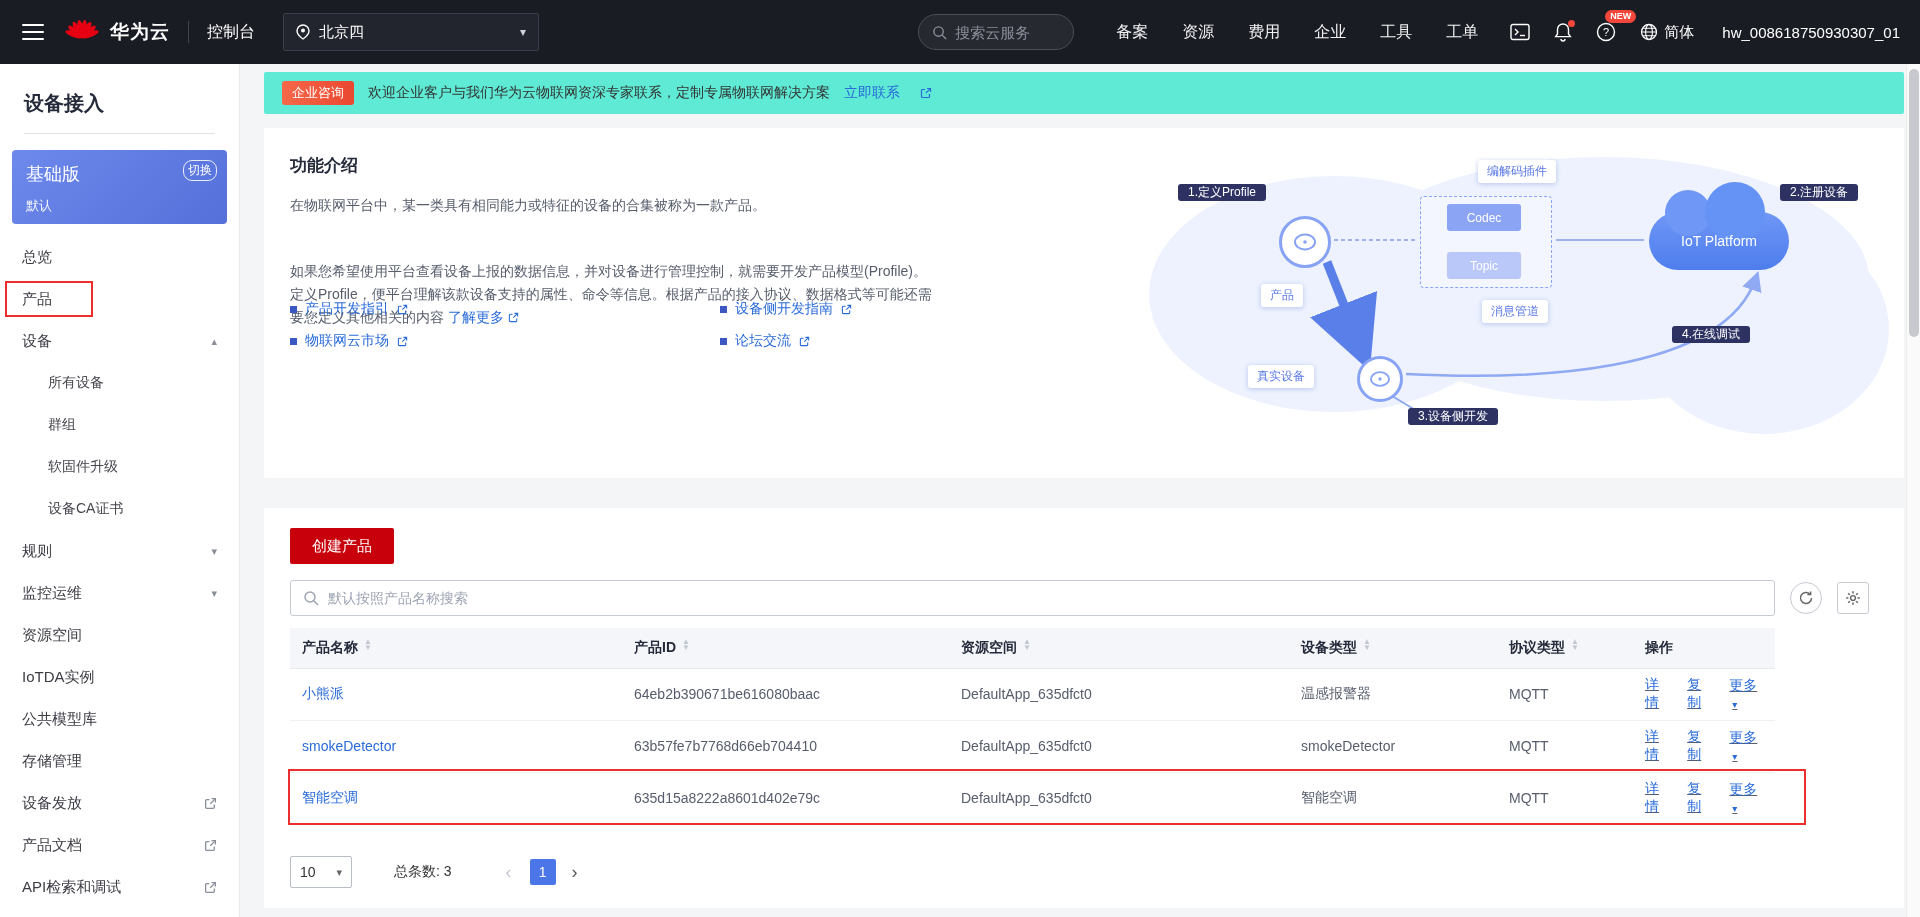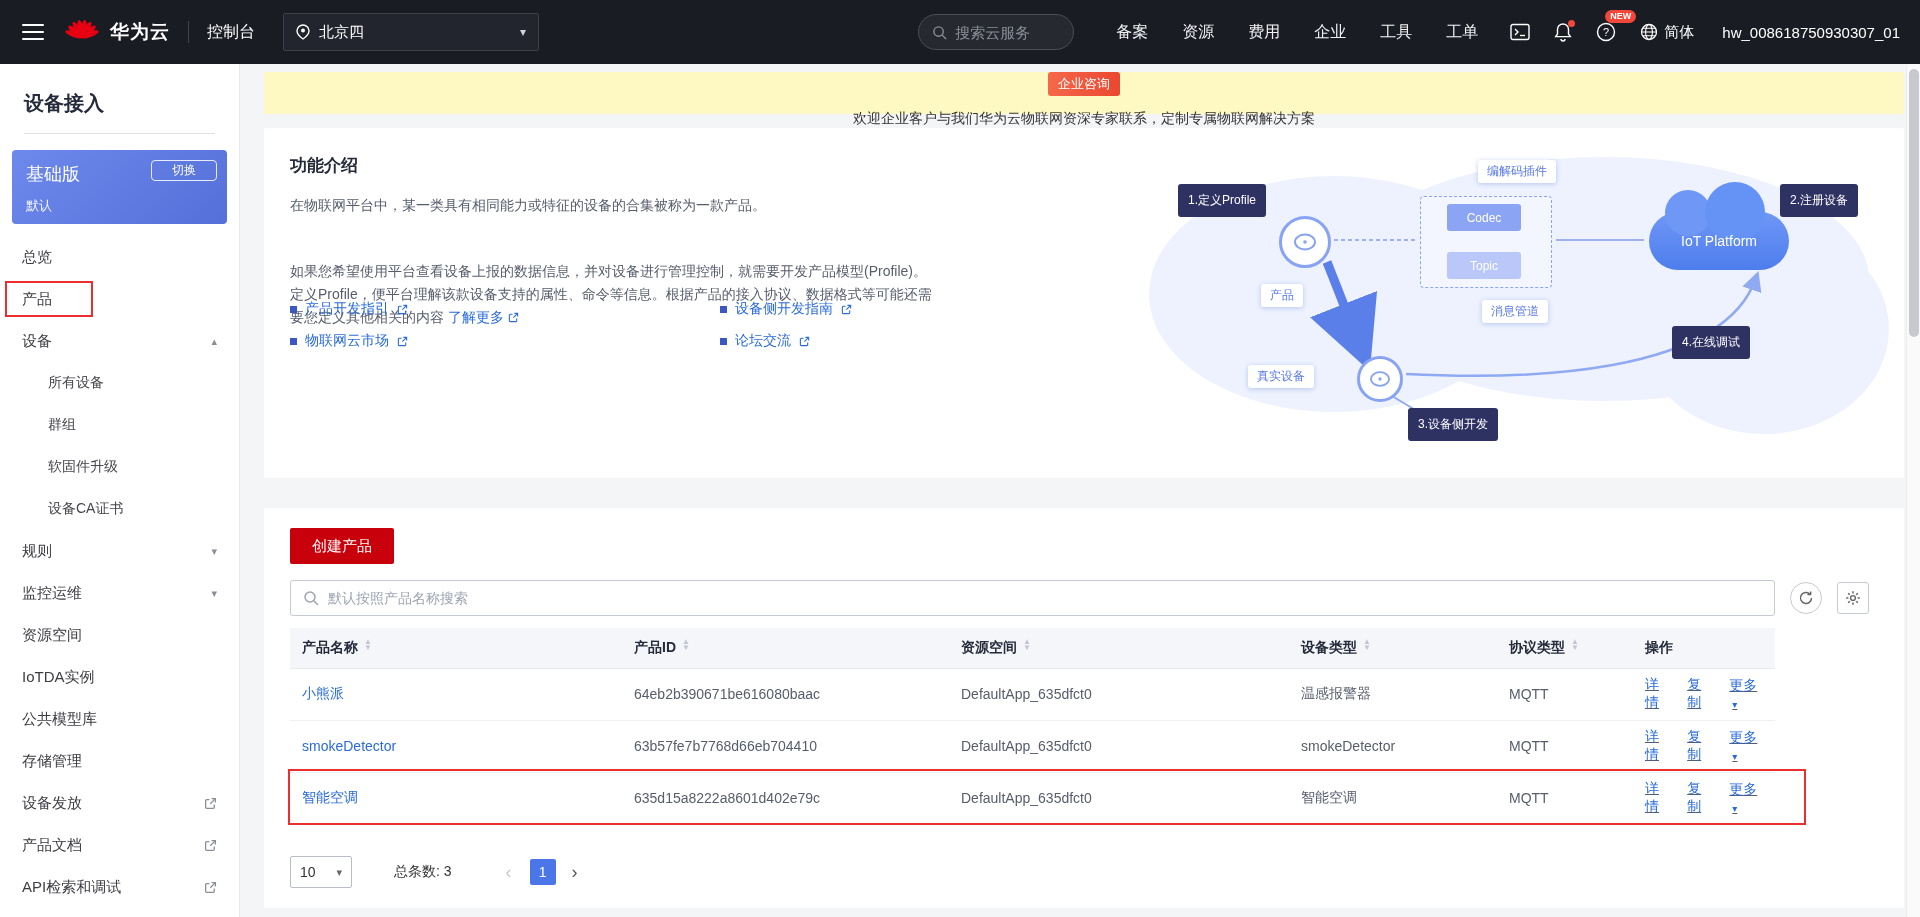--- a/index.html
+++ b/index.html
@@ -28,53 +28,53 @@
 .new-badge{position:absolute;top:-12px;right:-20px;background:#f4473b;color:#fff;font-size:9px;font-weight:bold;padding:1px 5px;border-radius:7px;line-height:11px;}
 .tb-user{margin-left:28px;font-size:15px;color:#fff;cursor:pointer;white-space:nowrap;}
 
 
 .sidebar{position:absolute;top:64px;left:0;bottom:0;width:240px;background:#fff;border-right:1px solid #e9eaee;overflow:hidden;z-index:5;}
 .sb-title{margin:26px 24px 0;font-size:20px;font-weight:bold;color:#252b3a;}
 .sb-divider{margin:16px 24px 0;border:none;border-top:1px solid #dfe1e6;}
 .edition{position:relative;margin:16px 12px 0;height:74px;border-radius:4px;background:linear-gradient(135deg,#6d89ec,#5570d9);color:#fff;padding:12px 14px;}
 .edition-name{font-size:18px;}
 .edition-sub{font-size:13px;margin-top:11px;opacity:.92;}
-.switch-btn{position:absolute;top:10px;right:10px;font-size:12px;border:1px solid rgba(255,255,255,.85);border-radius:4px;padding:1px 20px;cursor:pointer;color:#fff;font-family:Liberation Mono, monospace;}
+.switch-btn{position:absolute;top:10px;right:10px;font-size:12px;border:1px solid rgba(255,255,255,.85);border-radius:9px;padding:1px 4px;cursor:pointer;color:#fff;font-family:Liberation Mono, monospace;}
 .side-nav{margin-top:12px;}
 .nav-item{position:relative;height:42px;display:flex;align-items:center;padding:0 22px;font-size:15px;color:#3c3c44;cursor:pointer;}
 .nav-item.sub{padding-left:48px;font-size:14px;color:#46464e;}
 .nav-item .chev{margin-left:auto;color:#8a8e99;font-size:11px;}
 .nav-item .ext{margin-left:auto;color:#8a8e99;display:inline-flex;}
 .annotation-box{position:absolute;border:2px solid #eb2f2f;pointer-events:none;}
 .annotation-product{left:5px;top:3px;width:88px;height:36px;}
 
 
 .main{position:absolute;left:240px;top:64px;right:14px;bottom:0;}
 .card{position:absolute;background:#fff;border-radius:2px;}
 
 
-.banner{position:absolute;left:24px;right:2px;top:8px;height:42px;background:#fef9c3;display:flex;align-items:center;gap:14px;padding:0 18px;font-size:14px;border-radius:2px;flex-direction:column;}
+.banner{position:absolute;left:24px;right:2px;top:8px;height:42px;background:#5eead4;display:flex;align-items:center;gap:14px;padding:0 18px;font-size:14px;border-radius:2px;}
 .consult-badge{background:linear-gradient(90deg,#f6684a,#ea4730);color:#fff;font-size:13px;padding:3px 10px;border-radius:3px;white-space:nowrap;}
 .banner-text{color:#333;}
 .banner-link{color:#2a6bd9;display:inline-flex;align-items:center;gap:20px;}
 
 
 .intro-card{top:64px;height:350px;left:24px;right:2px;}
 .intro-title{position:absolute;left:26px;top:26px;font-size:17px;font-weight:bold;color:#252b3a;}
 .intro-p1{position:absolute;left:26px;top:66px;width:660px;color:#575d6c;line-height:22px;}
 .intro-p2{position:absolute;left:26px;top:96px;width:648px;color:#575d6c;line-height:23px;margin-top:36px;}
 .learn-more{color:#2a6bd9;display:inline-flex;align-items:center;gap:4px;white-space:nowrap;}
 .intro-links{position:absolute;left:26px;top:172px;width:760px;display:grid;grid-template-columns:430px auto;row-gap:14px;}
 .ilink{display:inline-flex;align-items:center;gap:8px;color:#2a6bd9;font-size:14px;}
 .ilink .bullet{width:7px;height:7px;background:#3a57c2;display:inline-block;}
 
 
 .diagram{position:absolute;left:880px;top:16px;width:746px;height:320px;}
 .dg-lines{position:absolute;left:0;top:0;}
-.dg-pill{position:absolute;background:#2e3263;color:#fff;font-size:12px;padding:8px 10px;border-radius:3px;white-space:nowrap;z-index:3;}
+.dg-pill{position:absolute;background:#2e3263;color:#fff;font-size:12px;padding:0 10px;border-radius:3px;white-space:nowrap;z-index:3;}
 .dg-tag{position:absolute;background:#fff;color:#5b79e4;font-size:12px;padding:3px 9px;border-radius:3px;box-shadow:0 1px 5px rgba(60,90,200,.3);white-space:nowrap;z-index:3;}
 .dg-box{position:absolute;font-size:12px;color:#fff;border-radius:3px;display:flex;align-items:center;justify-content:center;z-index:3;}
 .dg-codec{left:303px;top:60px;width:74px;height:27px;background:#8ba4f4;}
 .dg-topic{left:303px;top:108px;width:74px;height:27px;background:#b9c8f8;}
 .dg-dashed{position:absolute;left:276px;top:52px;width:132px;height:92px;border:1px dashed #8ba4f4;border-radius:4px;background:rgba(255,255,255,.35);z-index:2;}
 .dev-circle{position:absolute;border-radius:50%;background:#fff;border:3px solid #88a3f3;display:flex;align-items:center;justify-content:center;z-index:3;}
 .dev-a{left:135px;top:72px;width:52px;height:52px;}
 .dev-b{left:213px;top:212px;width:46px;height:46px;}
 .cloud{position:absolute;left:505px;top:68px;width:140px;height:58px;background:linear-gradient(180deg,#6f97f6,#4e7ded);border-radius:40px;display:flex;align-items:center;justify-content:center;z-index:3;}
 .cloud::before{content:"";position:absolute;left:16px;top:-22px;width:46px;height:46px;background:#6f97f6;border-radius:50%;}

